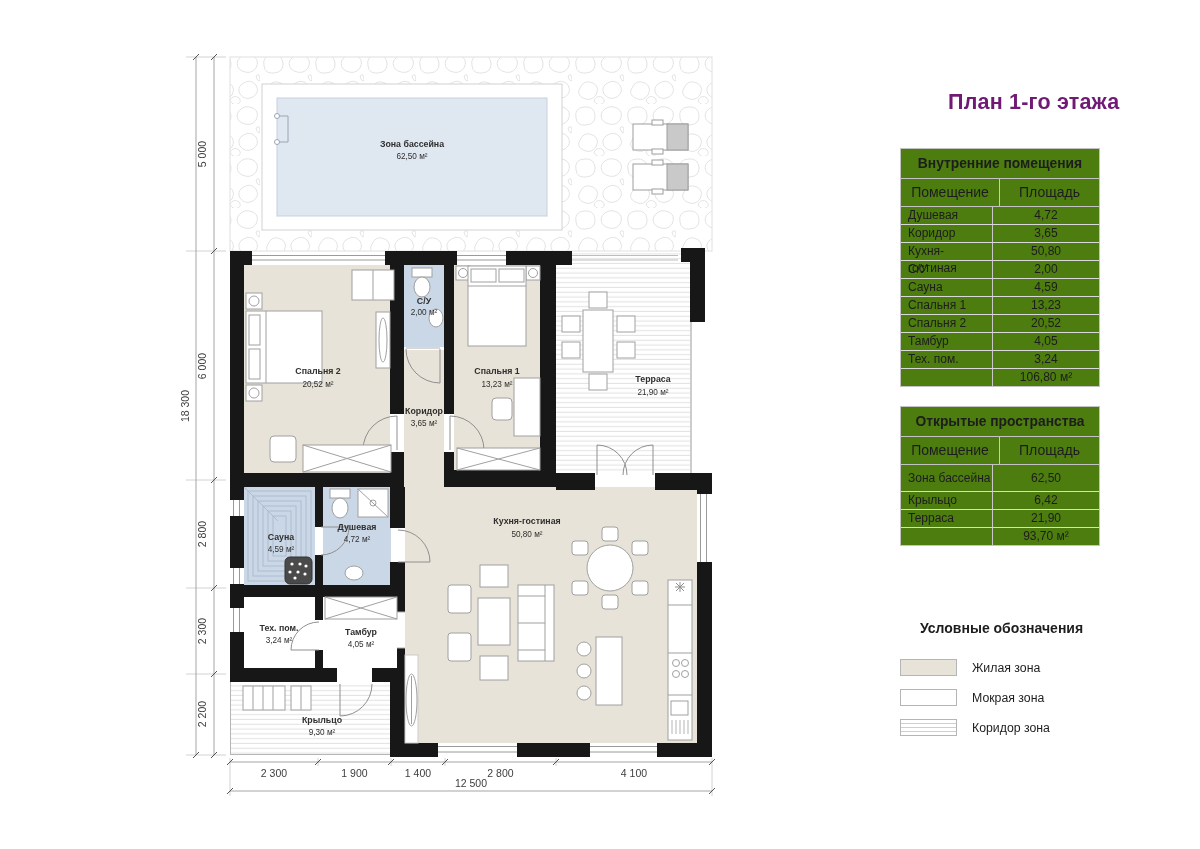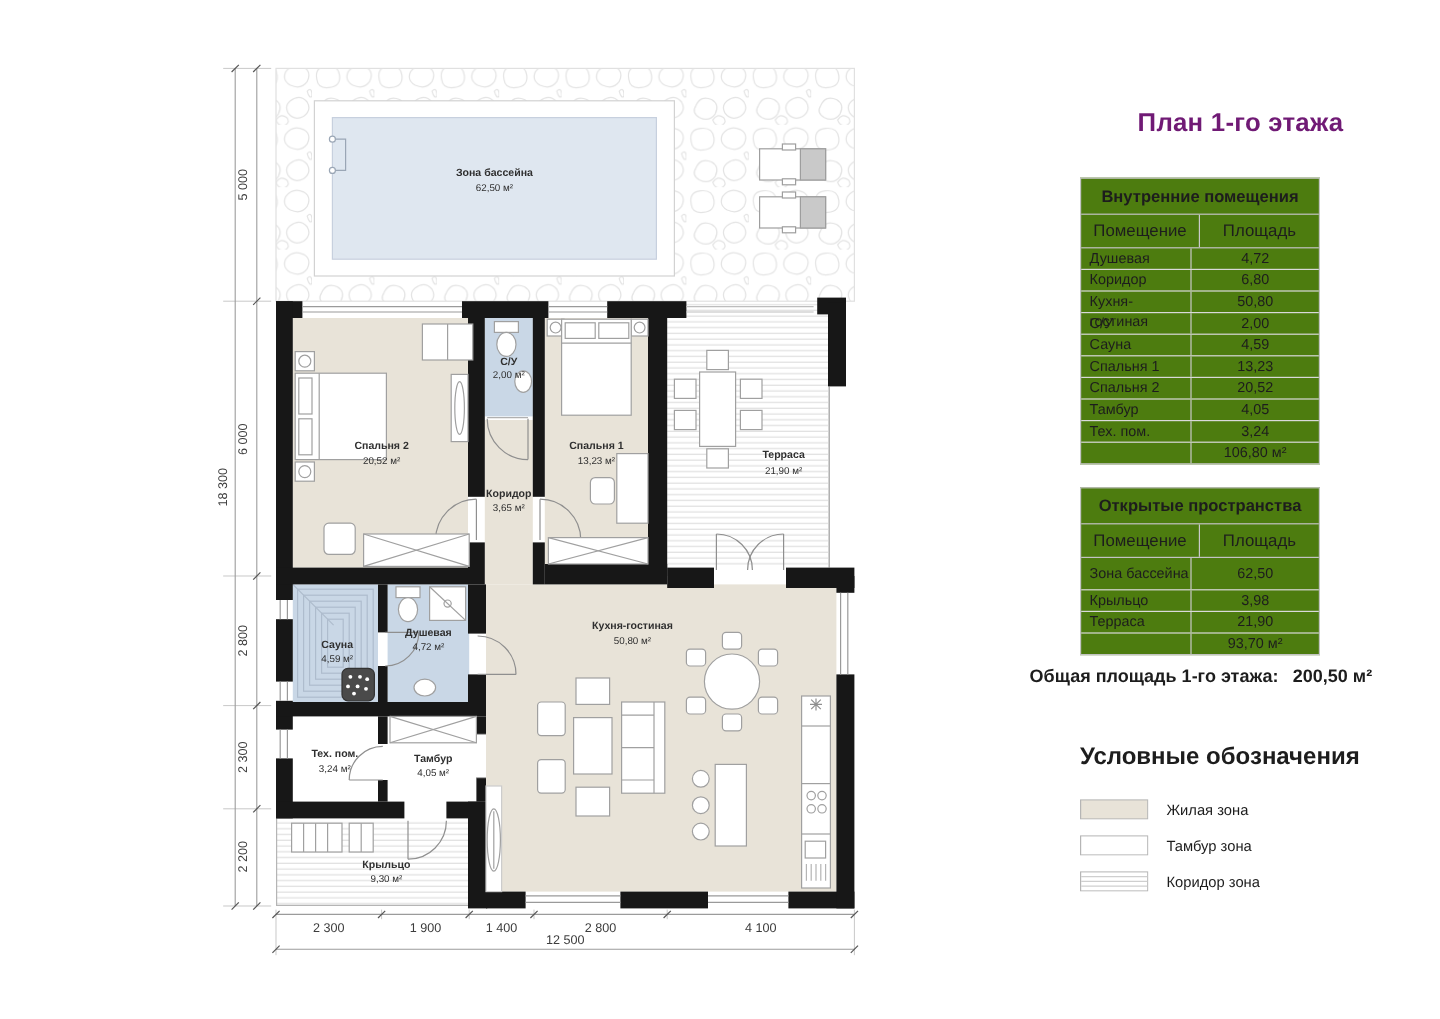--- a/index.html
+++ b/index.html
@@ -19,21 +19,21 @@
   .c1{width:99px;border-right:1px solid #c9c9c9;box-sizing:border-box;}
   .c2{flex:1;text-align:center;}
   .drow{font-size:12px;}
   .drow .c1{height:17px;line-height:17px;padding-left:7px;width:92px;}
   .drow .c2{height:17px;line-height:17px;}
   .drow.tall .c1,.drow.tall .c2{height:26px;line-height:26px;}
   .drow.total .c2{font-weight:400;}
   .summary{position:absolute;left:858px;top:555px;width:300px;font-size:15px;font-weight:700;white-space:nowrap;}
   .summary .val{margin-left:12px;}
   .legend{position:absolute;left:900px;top:620px;width:240px;}
-  .legend-title{font-size:20px;font-weight:700;margin-bottom:23px;}
+  .legend-title{font-size:14px;font-weight:700;margin-bottom:23px;margin-left:20px;}
   .legend-item{display:flex;align-items:center;height:17px;margin-bottom:13px;}
   .legend-item span{font-size:12.3px;margin-left:15px;}
 </style>
 </head>
 <body>
 
 <div class="page">
 
   <svg class="plan" viewBox="0 0 830 810" width="830" height="810" style="position:absolute;left:0;top:0;">
     <defs>
@@ -421,21 +421,21 @@
     <div class="trow thead">
       <div class="c1">Помещение</div>
       <div class="c2">Площадь</div>
     </div>
     <div class="trow drow">
         <div class="c1">Душевая</div>
         <div class="c2">4,72</div>
       </div>
     <div class="trow drow">
         <div class="c1">Коридор</div>
-        <div class="c2">6,80</div>
+        <div class="c2">3,65</div>
       </div>
     <div class="trow drow">
         <div class="c1">Кухня-гостиная</div>
         <div class="c2">50,80</div>
       </div>
     <div class="trow drow">
         <div class="c1">С/У</div>
         <div class="c2">2,00</div>
       </div>
     <div class="trow drow">
@@ -469,49 +469,46 @@
     <div class="trow thead">
       <div class="c1">Помещение</div>
       <div class="c2">Площадь</div>
     </div>
     <div class="trow drow tall">
         <div class="c1">Зона бассейна</div>
         <div class="c2">62,50</div>
       </div>
     <div class="trow drow">
         <div class="c1">Крыльцо</div>
-        <div class="c2">3,98</div>
+        <div class="c2">6,42</div>
       </div>
     <div class="trow drow">
         <div class="c1">Терраса</div>
         <div class="c2">21,90</div>
       </div>
     <div class="trow drow total">
         <div class="c1"></div>
         <div class="c2">93,70 м²</div>
       </div>
   </div>
 
-  <div class="summary">
-    <span>Общая площадь 1-го этажа:</span><span class="val">200,50 м²</span>
-  </div>
 
   <div class="legend">
     <div class="legend-title">Условные обозначения</div>
     <div class="legend-item">
       <svg width="57" height="17">
         <rect x="0.5" y="0.5" width="56" height="16" stroke="#b5b5b5" fill="#e8e3d8"></rect>
       </svg>
       <span>Жилая зона</span>
     </div>
     <div class="legend-item">
       <svg width="57" height="17">
         <rect x="0.5" y="0.5" width="56" height="16" stroke="#b5b5b5" fill="#ffffff"></rect>
       </svg>
-      <span>Тамбур зона</span>
+      <span>Мокрая зона</span>
     </div>
     <div class="legend-item">
       <svg width="57" height="17">
         <rect x="0.5" y="0.5" width="56" height="16" stroke="#b5b5b5" fill="#ffffff"></rect>
         <line x1="1" y1="4.5" x2="56" y2="4.5" stroke="#cfcfcf"></line>
         <line x1="1" y1="8.5" x2="56" y2="8.5" stroke="#cfcfcf"></line>
         <line x1="1" y1="12.5" x2="56" y2="12.5" stroke="#cfcfcf"></line>
       </svg>
       <span>Коридор зона</span>
     </div>

